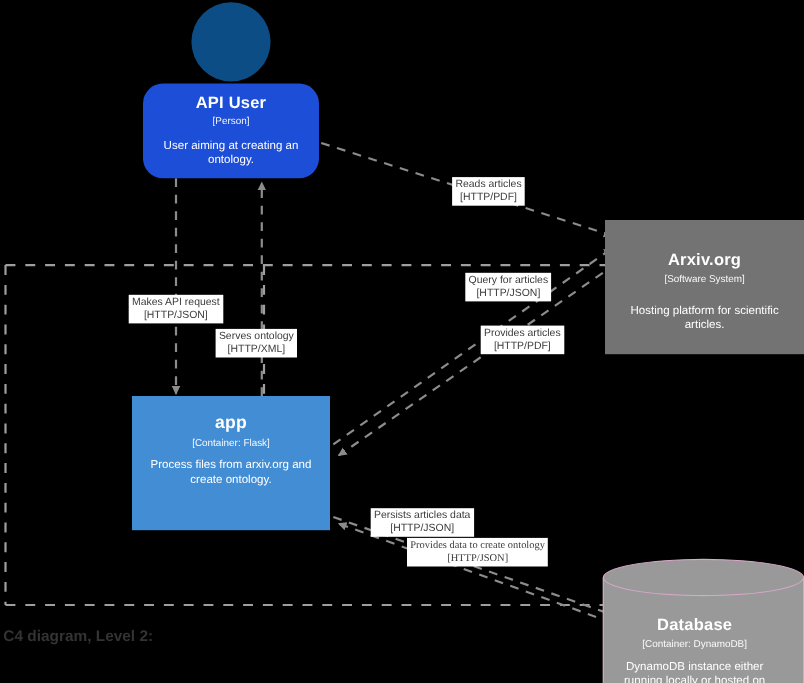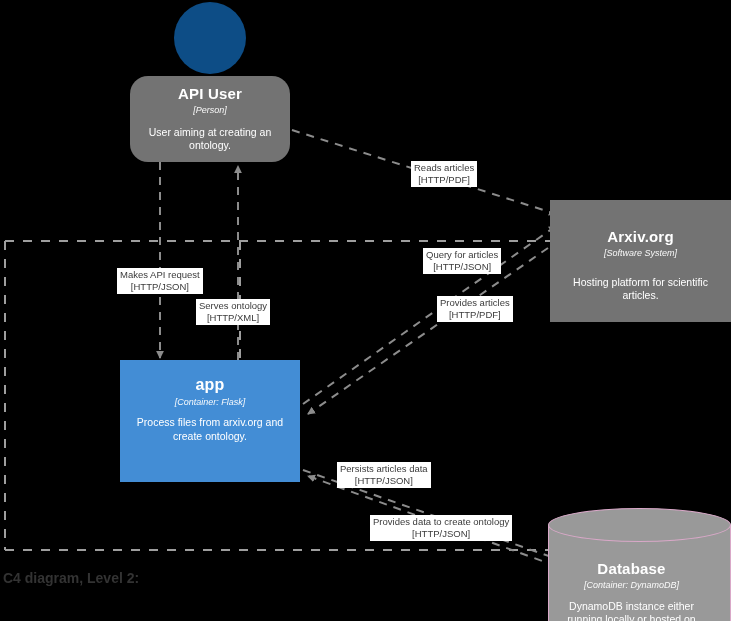--- a/index.html
+++ b/index.html
@@ -4,29 +4,29 @@
 <style>
   html,body{margin:0;padding:0;background:#000;}
   body{width:731px;height:621px;position:relative;overflow:hidden;
        font-family:"Liberation Sans",sans-serif;}
   #stage{position:absolute;inset:0;width:731px;height:621px;}
   svg.layer{position:absolute;left:0;top:0;width:731px;height:621px;}
 
   .node{position:absolute;box-sizing:border-box;display:flex;flex-direction:column;
         align-items:center;color:#fff;text-align:center;}
   .n-title{font-weight:bold;letter-spacing:.2px;}
-  .n-tech{font-size:9px;opacity:.95;margin-top:3px;font-style:italic;}
+  .n-tech{font-size:9px;opacity:.95;margin-top:3px;}
   .n-desc{font-size:10.5px;line-height:13px;margin-top:14px;padding:0 10px;}
 
   
   #person-apiuser{left:130px;top:0px;width:160px;height:162px;}
   #person-apiuser .head{position:absolute;left:44px;top:2px;width:72px;height:72px;
       border-radius:50%;background:#0d4d86;}
   #person-apiuser .body{position:absolute;left:0;top:76px;width:160px;height:86px;
-      border-radius:18px;background:#737373;display:flex;flex-direction:column;
+      border-radius:18px;background:#1d4ed8;display:flex;flex-direction:column;
       align-items:center;padding-top:9px;box-sizing:border-box;}
   #person-apiuser .n-title{font-size:15px;}
   #person-apiuser .n-desc{margin-top:11px;}
 
   
   #container-app{left:120px;top:360px;width:180px;height:122px;background:#438dd5;
       padding-top:16px;}
   #container-app .n-title{font-size:16px;}
   #container-app .n-desc{margin-top:8px;line-height:14px;}
 
@@ -143,21 +143,21 @@
   <div class="edge-label" style="left:437px;top:296px;">
     <span>Provides articles</span>
     <span class="l2">[HTTP/PDF]</span>
   </div>
 
   <div class="edge-label" style="left:337px;top:462px;">
     <span>Persists articles data</span>
     <span class="l2">[HTTP/JSON]</span>
   </div>
 
-  <div class="edge-label" style="left:370px;top:515px;">
+  <div class="edge-label" style="left:370px;top:489px;font-family:Liberation Serif, serif;">
     <span>Provides data to create ontology</span>
     <span class="l2">[HTTP/JSON]</span>
   </div>
 
   <div id="diagram-caption">
     <div class="cap-title">C4 diagram, Level 2:</div>
   </div>
 
 </div>
 

